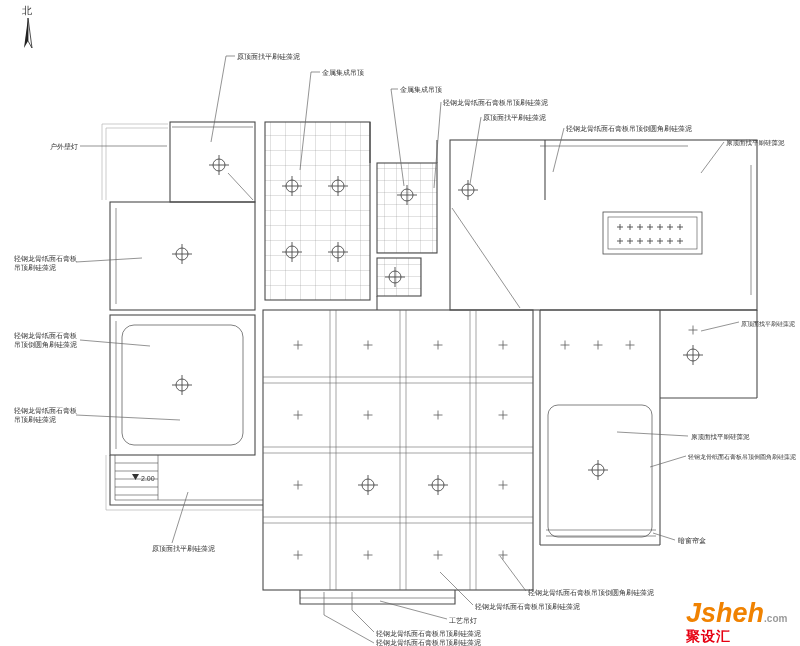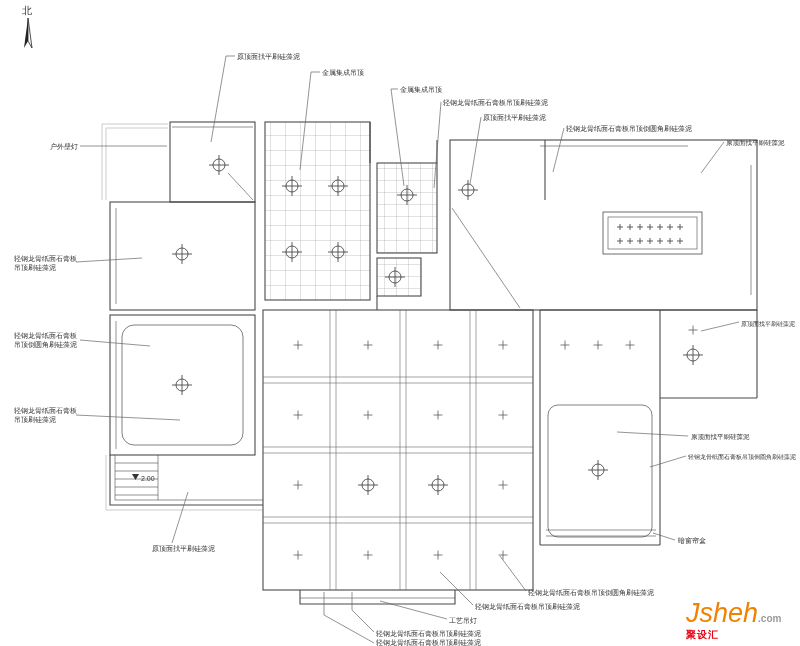--- a/index.html
+++ b/index.html
@@ -1,23 +1,23 @@
 <!DOCTYPE html>
 <html><head>
 <meta charset="utf-8">
 <style>
   html,body{margin:0;padding:0;background:#ffffff;}
   .stage{position:relative;width:800px;height:646px;background:#ffffff;overflow:hidden;
          font-family:"Liberation Sans", sans-serif;}
   svg{position:absolute;left:0;top:0;}
   svg text{font-family:"Liberation Sans", sans-serif;fill:#333;font-size:7px;}
   .logo{position:absolute;left:686px;top:598px;width:110px;}
-  .logo .brand{font-size:27px;font-weight:normal;font-style:italic;color:#f08201;line-height:30px;}
+  .logo .brand{font-size:27px;font-weight:bold;font-style:italic;color:#f08201;line-height:30px;}
   .logo .dom{font-size:10px;font-weight:bold;color:#9a9a9a;}
-  .logo .cn{font-size:10px;color:#e60012;font-weight:bold;letter-spacing:1px;vertical-align:top;}
+  .logo .cn{font-size:14px;color:#e60012;font-weight:bold;letter-spacing:1px;vertical-align:top;}
 </style>
 </head>
 <body>
 
 <div class="stage">
 <svg width="800" height="646" viewBox="0 0 800 646">
   <defs>
     <pattern id="grid15" width="15" height="15" patternUnits="userSpaceOnUse">
       <path d="M15 0 H0 V15" fill="none" stroke="#8a8a8a" stroke-width="0.5"></path>
     </pattern>

